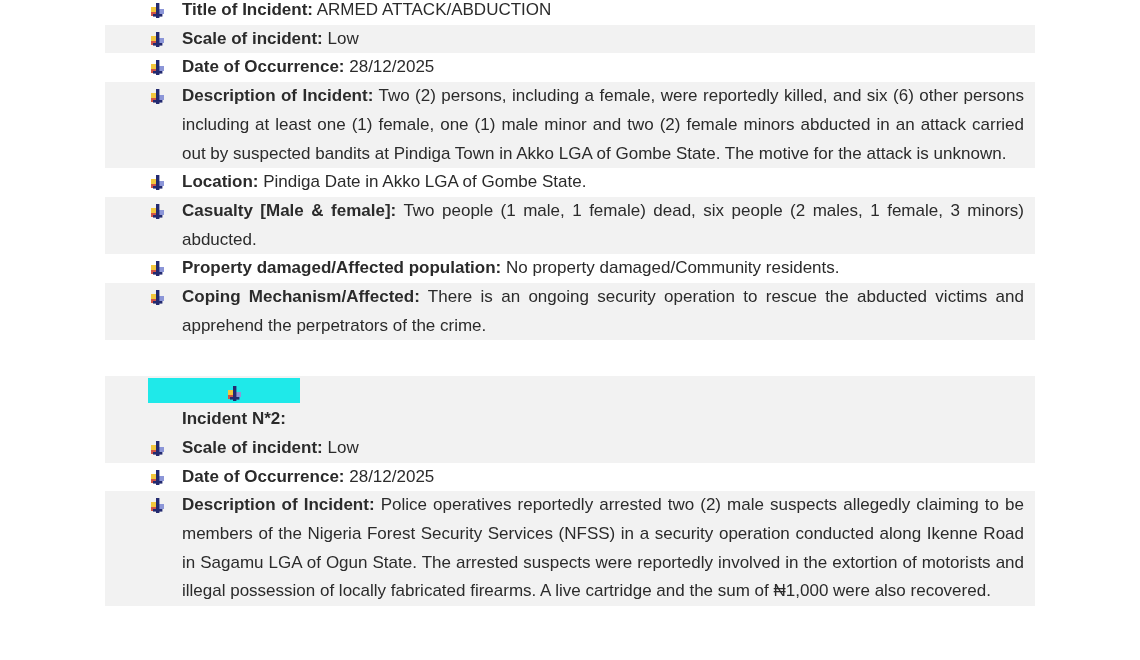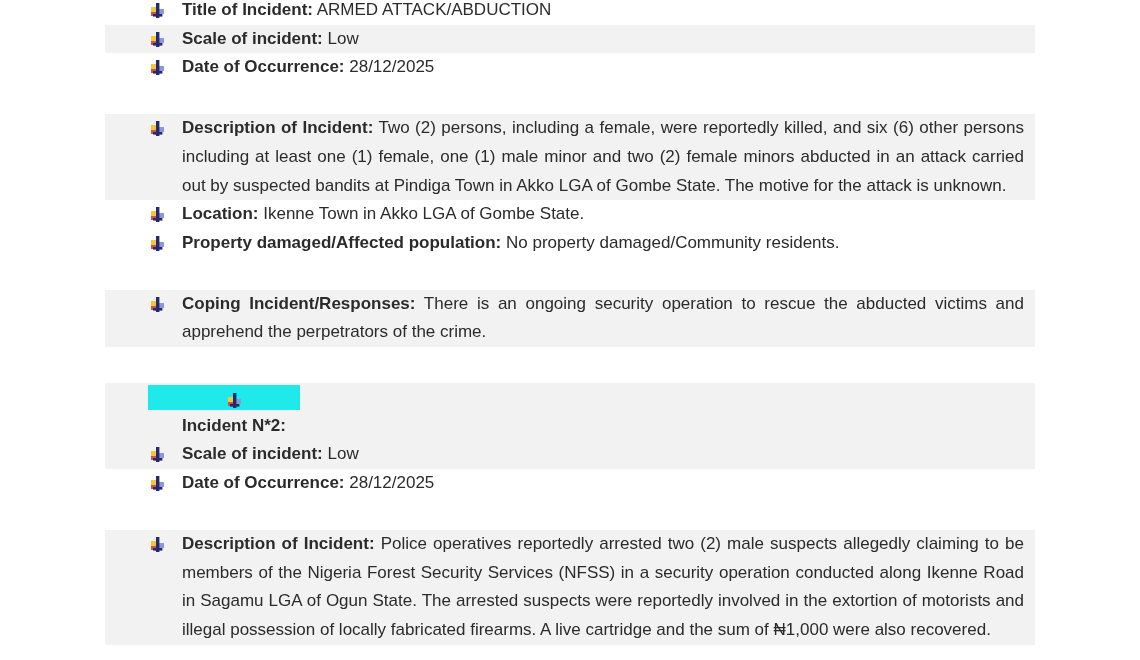--- a/index.html
+++ b/index.html
@@ -27,21 +27,21 @@
   .row {
     position: relative;
     margin-left: 105px;
     width: 930px;
     padding-left: 77px;
     padding-right: 11px;
     font-size: 17px;
     line-height: 28.7px;
   }
   .row.shaded { background: var(--band); }
-  .row.justify .content { text-align: justify; margin-top: 32px; }
+  .row.justify .content { text-align: justify; }
   .bullet {
     position: absolute;
     left: 45px;
     top: 7px;
     width: 15px;
     height: 16px;
     line-height: 0;
   }
   .lbl { font-weight: 700; }
   .val { font-weight: 400; }
@@ -101,36 +101,42 @@
     <span class="bullet"><svg width="15" height="16" viewBox="0 0 15 16">
           <use href="#arrow-bullet"></use>
         </svg></span>
     <div class="content"><span class="lbl">Description of Incident:</span><span class="val"> Two (2) persons, including a female, were reportedly killed, and six (6) other persons including at least one (1) female, one (1) male minor and two (2) female minors abducted in an attack carried out by suspected bandits at Pindiga Town in Akko LGA of Gombe State. The motive for the attack is unknown.</span></div>
   </div>
 
   <div class="row white">
     <span class="bullet"><svg width="15" height="16" viewBox="0 0 15 16">
           <use href="#arrow-bullet"></use>
         </svg></span>
-    <div class="content"><span class="lbl">Location:</span><span class="val"> Ikenne Town in Akko LGA of Gombe State.</span></div>
+    <div class="content"><span class="lbl">Location:</span><span class="val"> Pindiga Date in Akko LGA of Gombe State.</span></div>
   </div>
 
+  <div class="row shaded justify">
+    <span class="bullet"><svg width="15" height="16" viewBox="0 0 15 16">
+          <use href="#arrow-bullet"></use>
+        </svg></span>
+    <div class="content"><span class="lbl">Casualty [Male &amp; female]:</span><span class="val"> Two people (1 male, 1 female) dead, six people (2 males, 1 female, 3 minors) abducted.</span></div>
+  </div>
 
   <div class="row white">
     <span class="bullet"><svg width="15" height="16" viewBox="0 0 15 16">
           <use href="#arrow-bullet"></use>
         </svg></span>
     <div class="content"><span class="lbl">Property damaged/Affected population:</span><span class="val"> No property damaged/Community residents.</span></div>
   </div>
 
   <div class="row shaded justify">
     <span class="bullet"><svg width="15" height="16" viewBox="0 0 15 16">
           <use href="#arrow-bullet"></use>
         </svg></span>
-    <div class="content"><span class="lbl">Coping Incident/Responses:</span><span class="val"> There is an ongoing security operation to rescue the abducted victims and apprehend the perpetrators of the crime.</span></div>
+    <div class="content"><span class="lbl">Coping Mechanism/Affected:</span><span class="val"> There is an ongoing security operation to rescue the abducted victims and apprehend the perpetrators of the crime.</span></div>
   </div>
 
   <div class="gap"></div>
 
   <div class="row shaded highlighted">
     <span class="bullet"><svg width="15" height="16" viewBox="0 0 15 16">
           <use href="#arrow-bullet"></use>
         </svg></span>
     <div class="content"><span class="lbl">Incident N*2:</span></div>
   </div>

